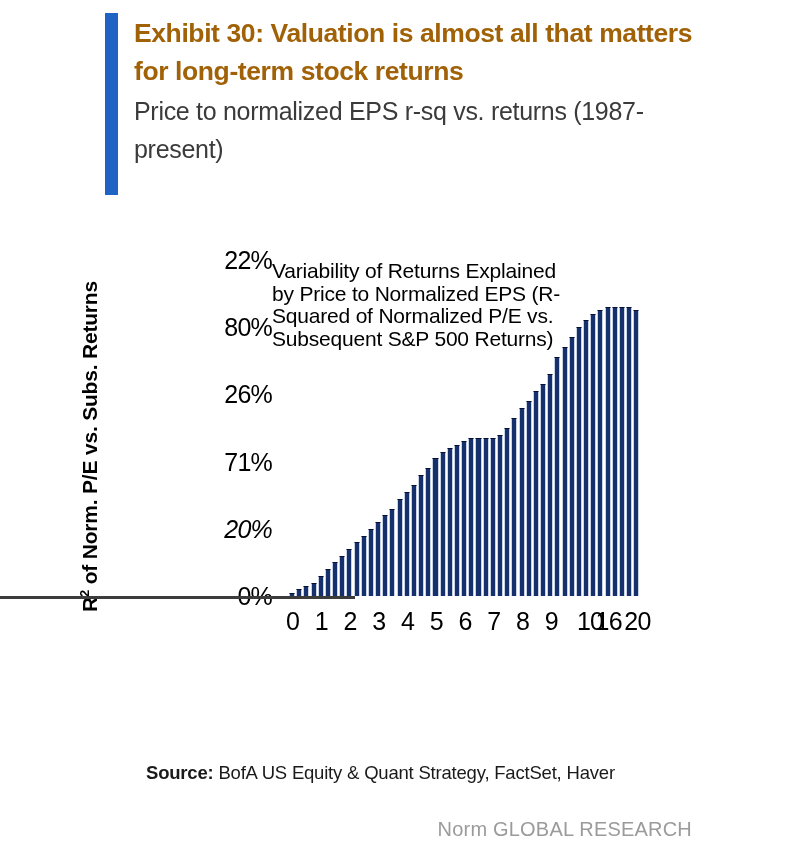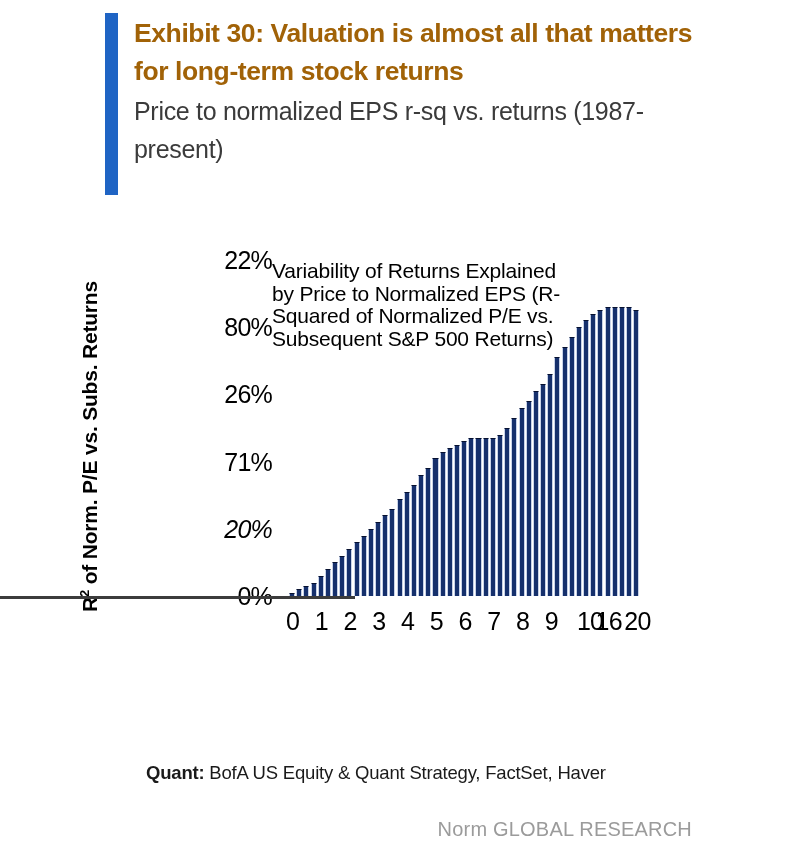--- a/index.html
+++ b/index.html
@@ -290,15 +290,15 @@
       <div class="x-tick" style="left: 233.469px;">8</div>
       <div class="x-tick" style="left: 262.204px;">9</div>
       <div class="x-tick" style="left: 301px;">10</div>
       <div class="x-tick" style="left: 319.673px;">16</div>
       <div class="x-tick" style="left: 348.408px;">20</div>
     </div>
 
 </div>
 
 <div id="source-line">
-  <span class="source-label">Quant:</span><span> BofA US Equity &amp; Quant Strategy, FactSet, Haver</span>
+  <span class="source-label">Source:</span><span> BofA US Equity &amp; Quant Strategy, FactSet, Haver</span>
 </div>
 <div id="brand-line">Norm GLOBAL RESEARCH</div>
 
 </body></html>

